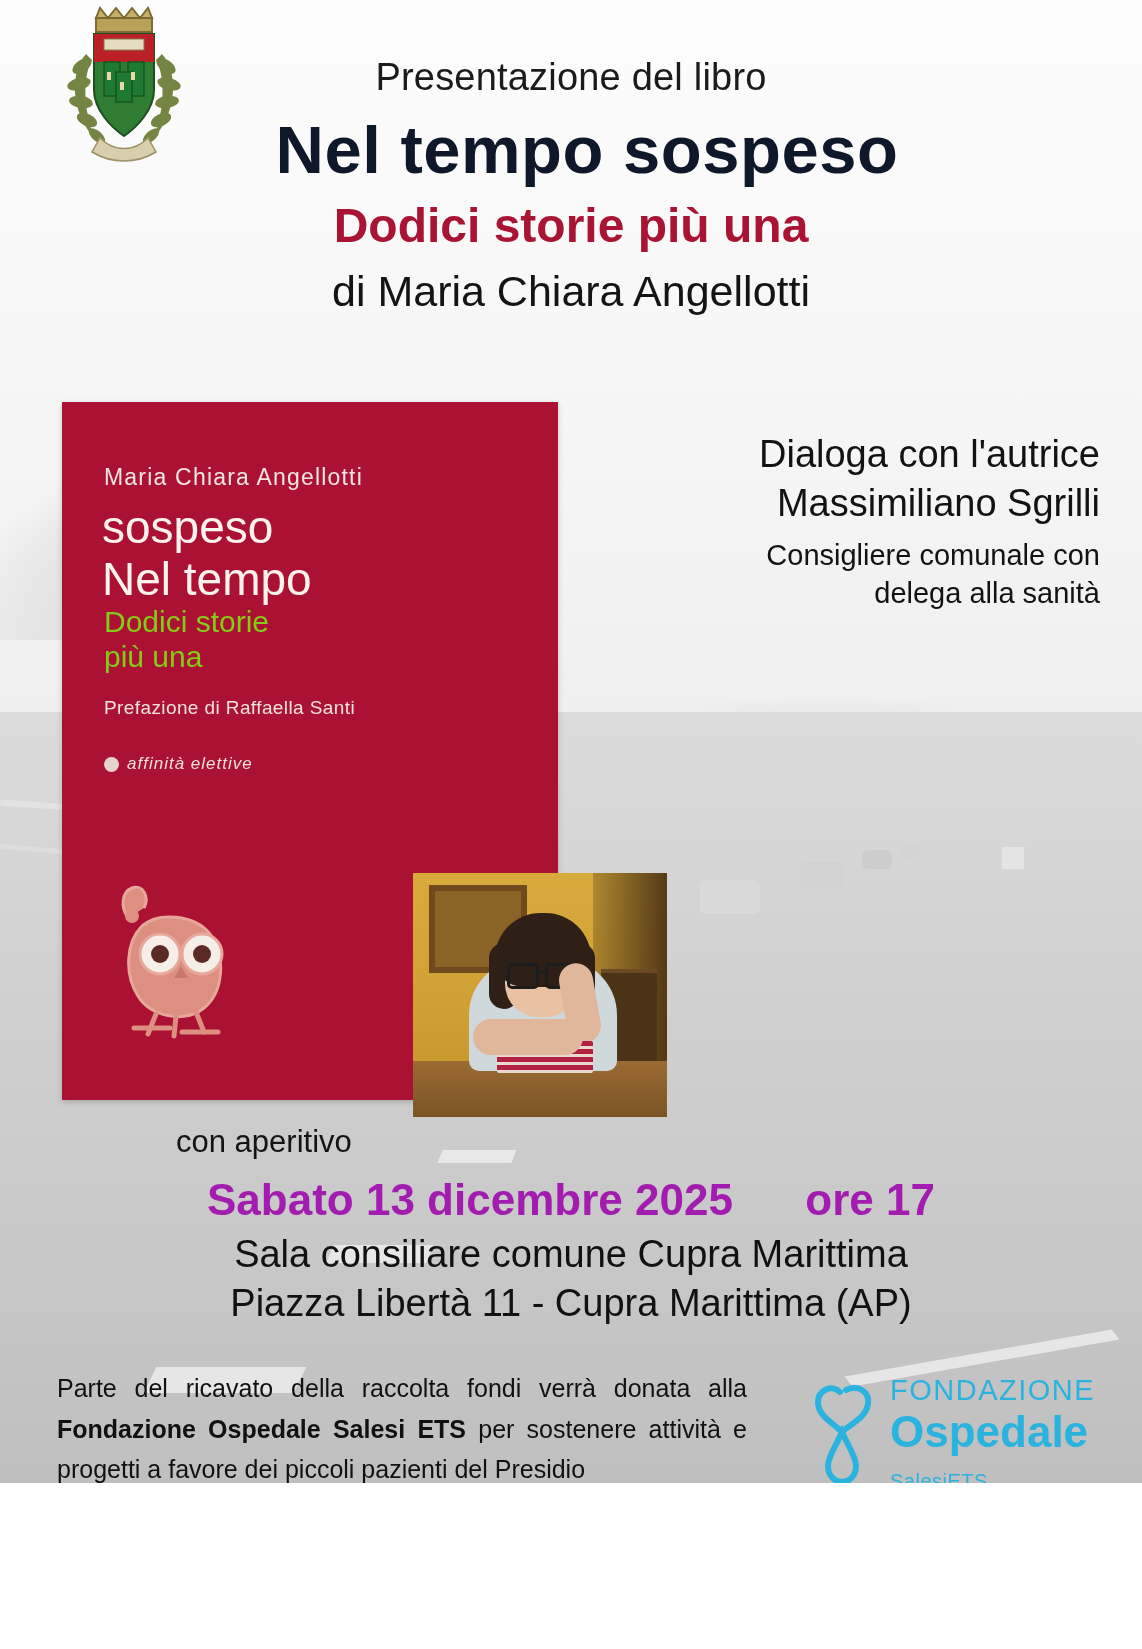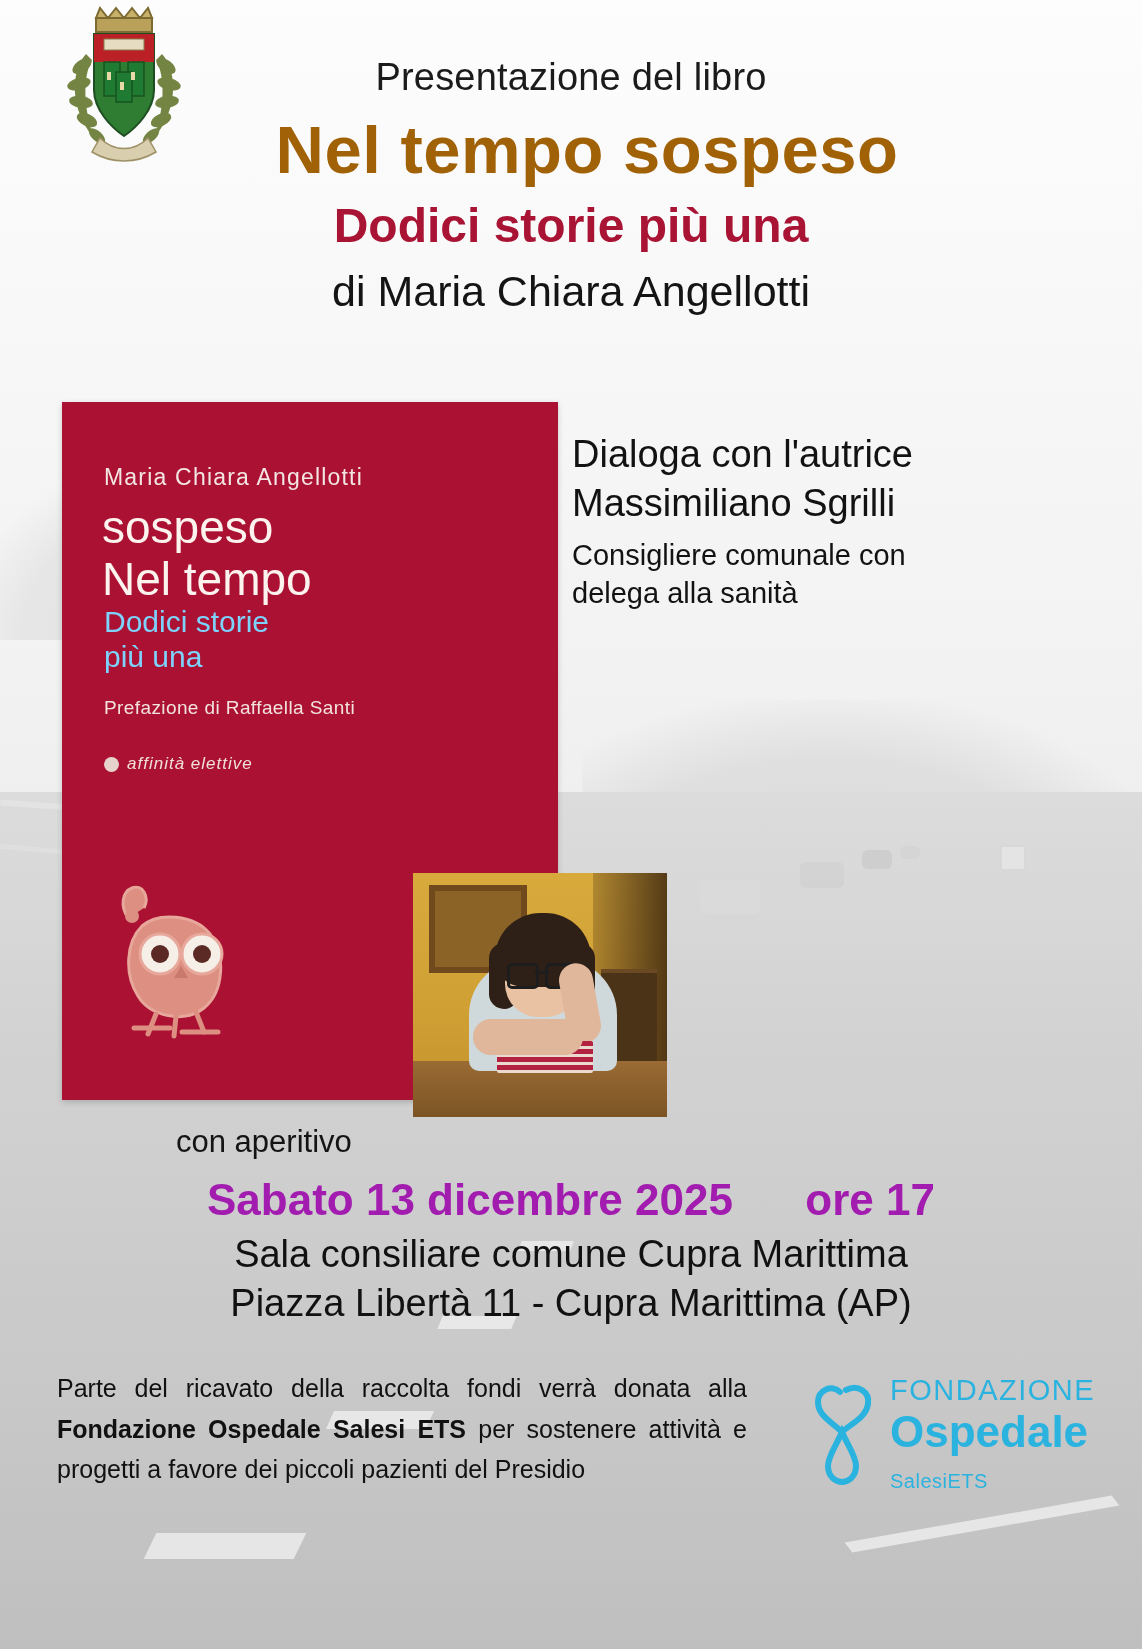--- a/index.html
+++ b/index.html
@@ -6,21 +6,21 @@
     margin: 0;
     padding: 0;
     background: #ffffff;
   }
   body {
     font-family: "Liberation Sans", sans-serif;
   }
   .poster {
     position: relative;
     width: 1142px;
-    height: 1649px;
+    height: 1483px;
     overflow: hidden;
     background: #e9e9e9;
   }
 
   
   .bg {
     position: absolute;
     inset: 0;
     background:
       linear-gradient(to bottom,
@@ -121,21 +121,21 @@
   }
   .hdr-pre {
     font-size: 38px;
     color: #1b1b1b;
     letter-spacing: .2px;
   }
   .hdr-title {
     margin-top: 12px;
     font-size: 67px;
     font-weight: bold;
-    color: #a16207;
+    color: #0f172a;
     letter-spacing: .5px;
     padding-left: 32px;
   }
   .hdr-sub {
     margin-top: 10px;
     font-size: 48px;
     font-weight: bold;
     color: #a91434;
   }
   .hdr-author {
@@ -165,21 +165,21 @@
     left: 40px; top: 100px;
     font-size: 46px;
     line-height: 1.12;
     color: #fdf3ee;
   }
   .book-sub {
     position: absolute;
     left: 42px; top: 202px;
     font-size: 30px;
     line-height: 1.18;
-    color: #7dd3fc;
+    color: #84cc16;
   }
   .book-pref {
     position: absolute;
     left: 42px; top: 295px;
     font-size: 19px;
     letter-spacing: .4px;
     color: #f3e3de;
   }
   .book-pub {
     position: absolute;
@@ -201,23 +201,23 @@
   .owl {
     position: absolute;
     left: 36px; bottom: 48px;
     width: 180px; height: 170px;
   }
   .owl svg { width: 100%; height: 100%; display: block; }
 
   
   .speaker {
     position: absolute;
-    left: 572px; top: 430px;
+    left: 590px; top: 430px;
     width: 510px;
-    text-align: left;
+    text-align: right;
     color: #121212;
   }
   .speaker-line1 { font-size: 38px; line-height: 1.28; }
   .speaker-line2 { font-size: 38px; line-height: 1.28; }
   .speaker-role { margin-top: 10px; font-size: 29px; line-height: 1.3; }
 
   
   .photo {
     position: absolute;
     left: 413px; top: 873px;

